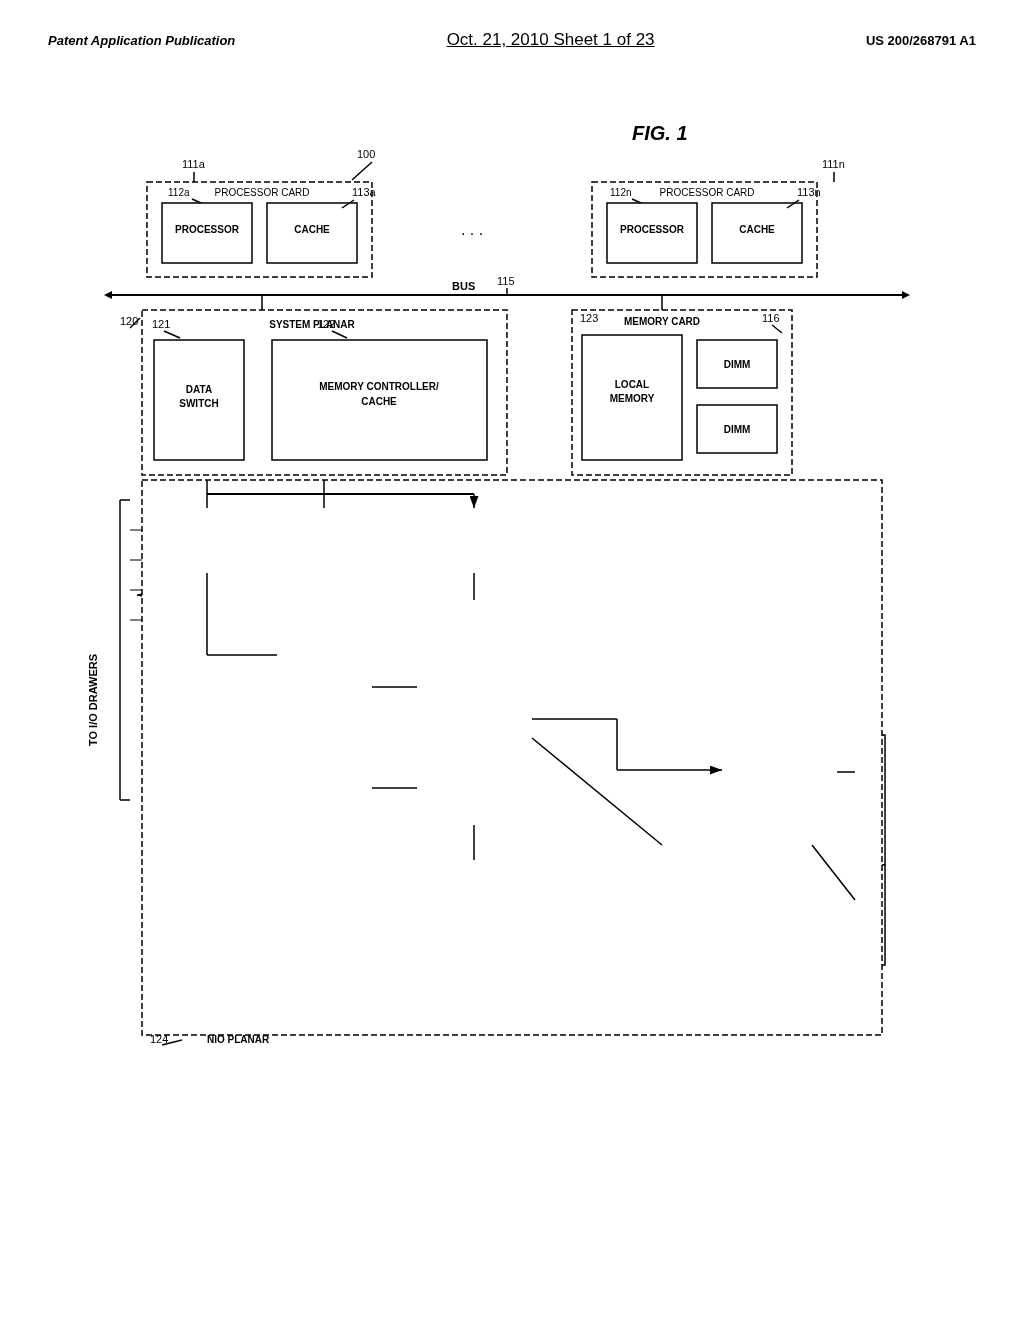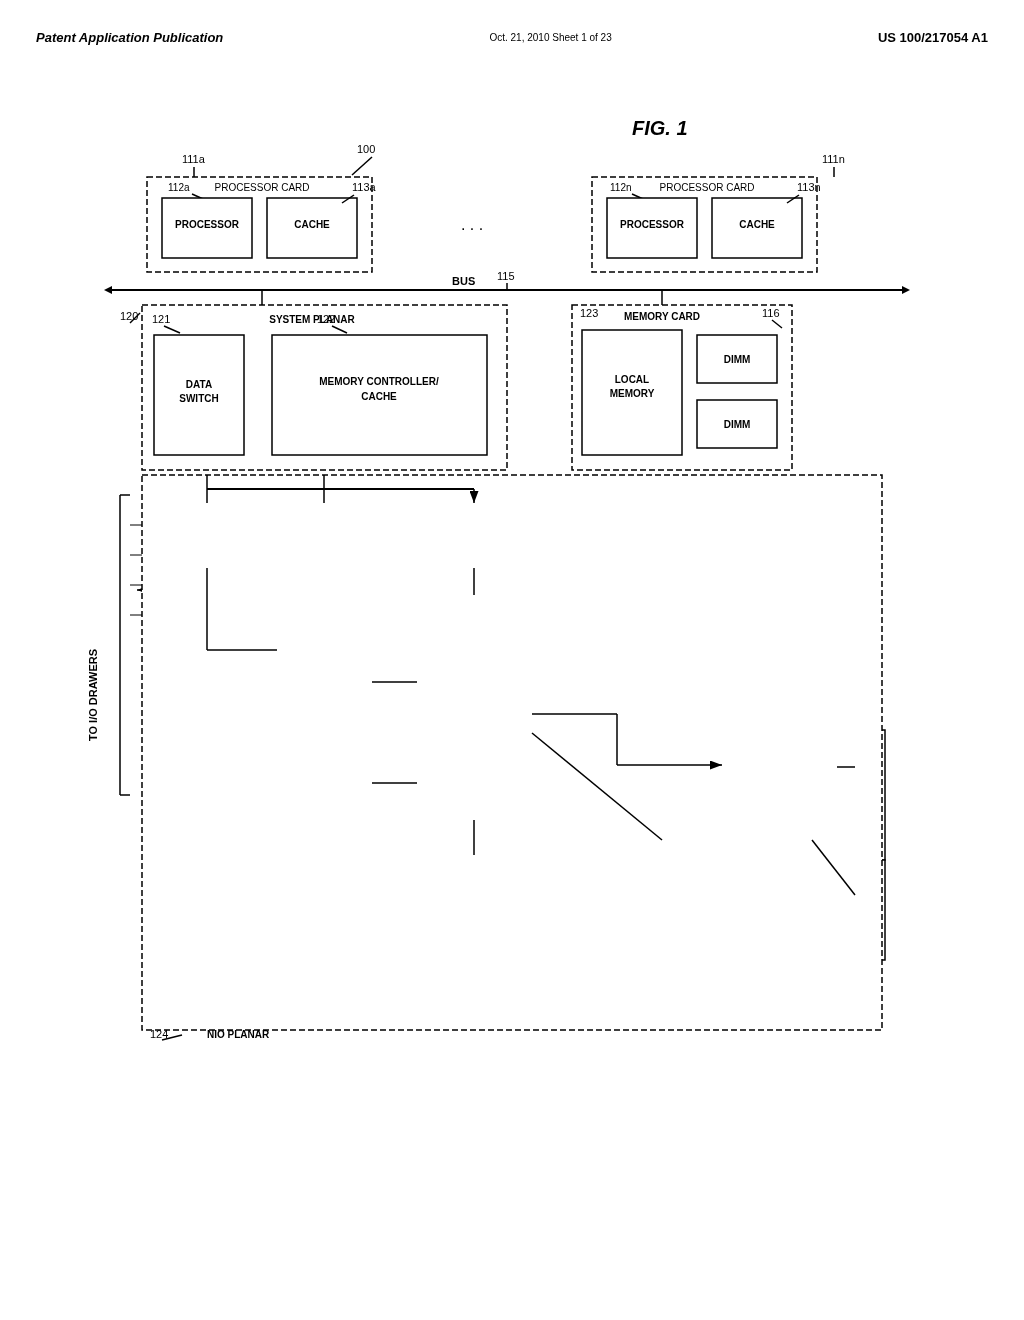--- a/index.html
+++ b/index.html
@@ -7,36 +7,37 @@
       background: white;
       font-family: Arial, sans-serif;
       width: 1024px;
       min-height: 1320px;
       position: relative;
     }
     .page {
       width: 1024px;
       min-height: 1320px;
       background: white;
-      padding: 20px 36px;
+      padding: 20px 48px;
     }
     .header {
       display: flex;
       justify-content: space-between;
       align-items: center;
       padding: 10px 0 20px 0;
       border-bottom: none;
     }
     .header-left {
       font-size: 13px;
       font-weight: bold;
       font-style: italic;
     }
     .header-center {
-      font-size: 10px;
+      font-size: 17px;
+      text-decoration: underline;
     }
     .header-right {
       font-size: 13px;
       font-weight: bold;
     }
     .diagram-container {
       margin-top: 30px;
       position: relative;
       width: 900px;
       margin-left: auto;
@@ -64,21 +65,21 @@
       fill: none;
     }
   </style>
 </head>
 <body>
 
 <div class="page">
   <div class="header">
     <span class="header-left">Patent Application Publication</span>
     <span class="header-center">Oct. 21, 2010   Sheet 1 of 23</span>
-    <span class="header-right">US 100/217054 A1</span>
+    <span class="header-right">US 200/268791 A1</span>
   </div>
 
   <div class="diagram-container">
     <svg viewBox="0 0 900 1100" xmlns="http://www.w3.org/2000/svg">
       <defs>
         <marker id="arrowhead" markerWidth="8" markerHeight="6" refX="8" refY="3" orient="auto">
           <polygon points="0 0, 8 3, 0 6" fill="black"></polygon>
         </marker>
         <marker id="arrowhead-rev" markerWidth="8" markerHeight="6" refX="0" refY="3" orient="auto">
           <polygon points="8 0, 0 3, 8 6" fill="black"></polygon>

